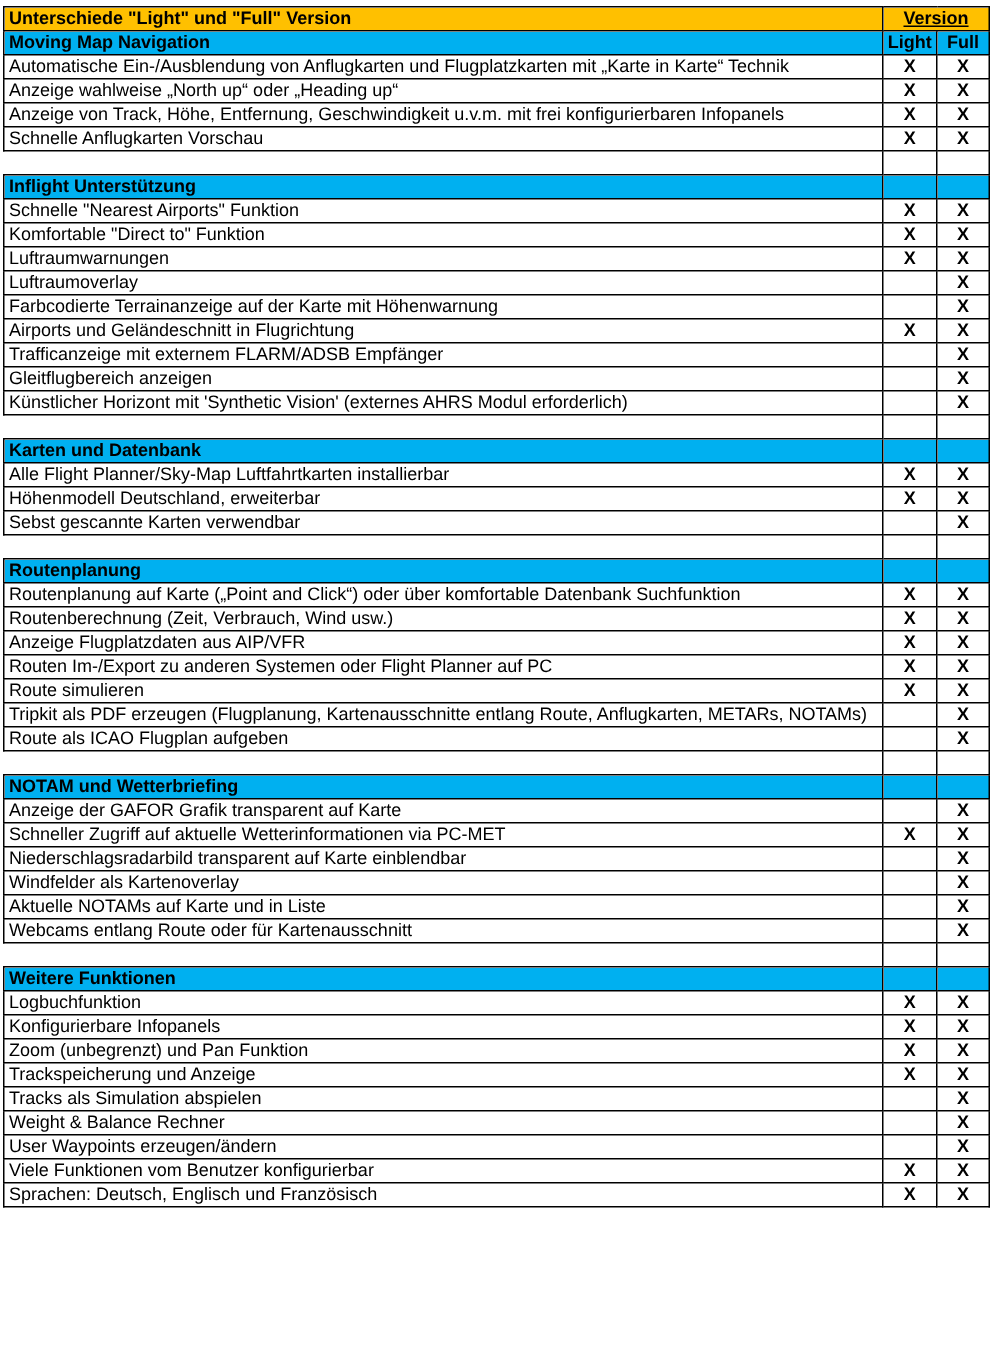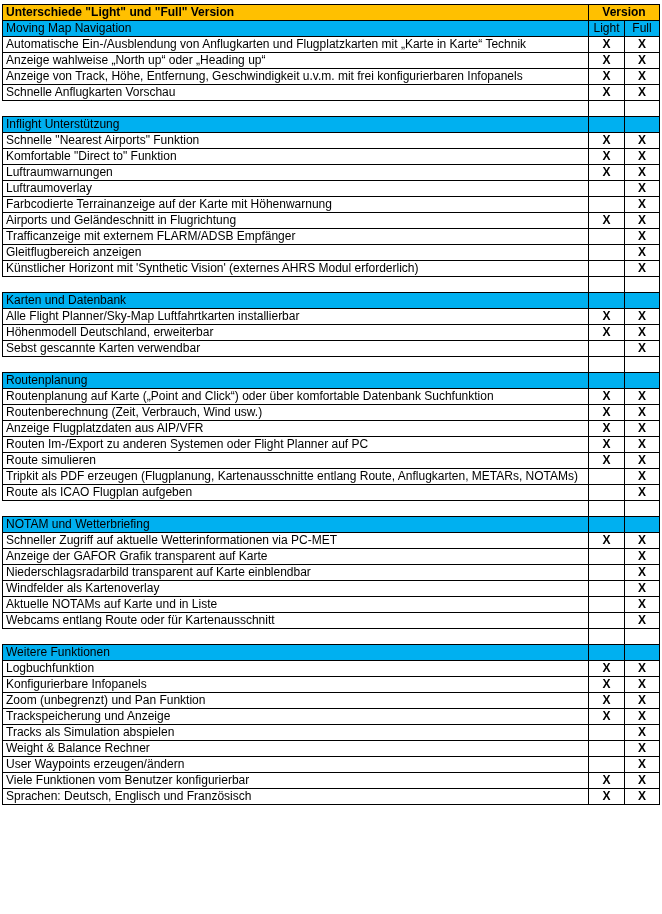--- a/index.html
+++ b/index.html
@@ -38,24 +38,25 @@
     line-height: 15px;
     vertical-align: middle;
   }
   tr.title-row td {
     background: var(--header-bg);
     font-weight: bold;
   }
   tr.title-row td.version-cell {
     text-align: center;
     padding: 0 1px;
+    text-decoration: underline;
   }
   tr.section-row td {
     background: var(--section-bg);
-    font-weight: normal;
+    font-weight: bold;
   }
   td.mark {
     text-align: center;
     font-weight: bold;
     padding: 0 1px;
   }
   tr.spacer-row td.spacer-desc {
     border-left: none;
     border-bottom: none;
     border-top: 1px solid var(--border-color);
@@ -231,27 +232,27 @@
           <td class="spacer-desc"></td>
           <td></td>
           <td></td>
         </tr>
         <tr class="section-row">
           <td>NOTAM und Wetterbriefing</td>
           <td class="mark"></td>
           <td class="mark"></td>
         </tr>
         <tr>
+          <td class="desc">Anzeige der GAFOR Grafik transparent auf Karte</td>
+          <td class="mark"></td>
+          <td class="mark">X</td>
+        </tr>
+        <tr>
           <td class="desc">Schneller Zugriff auf aktuelle Wetterinformationen via PC-MET</td>
           <td class="mark">X</td>
-          <td class="mark">X</td>
-        </tr>
-        <tr>
-          <td class="desc">Anzeige der GAFOR Grafik transparent auf Karte</td>
-          <td class="mark"></td>
           <td class="mark">X</td>
         </tr>
         <tr>
           <td class="desc">Niederschlagsradarbild transparent auf Karte einblendbar</td>
           <td class="mark"></td>
           <td class="mark">X</td>
         </tr>
         <tr>
           <td class="desc">Windfelder als Kartenoverlay</td>
           <td class="mark"></td>

